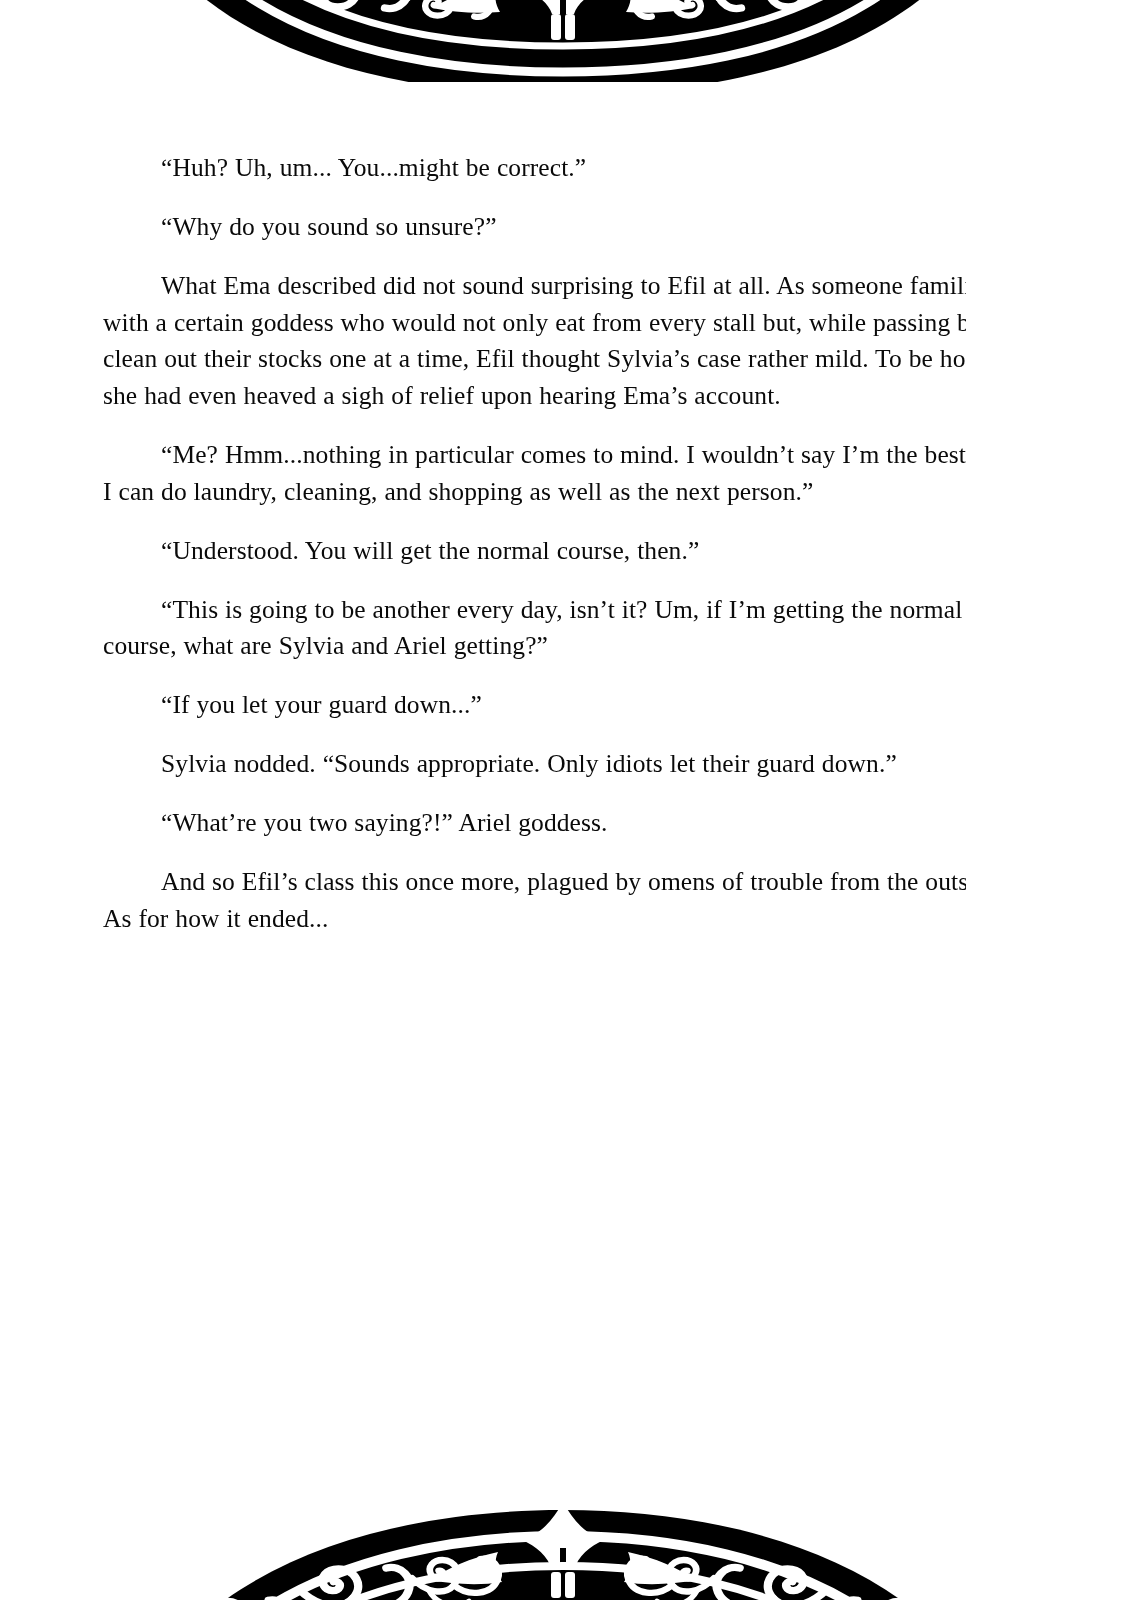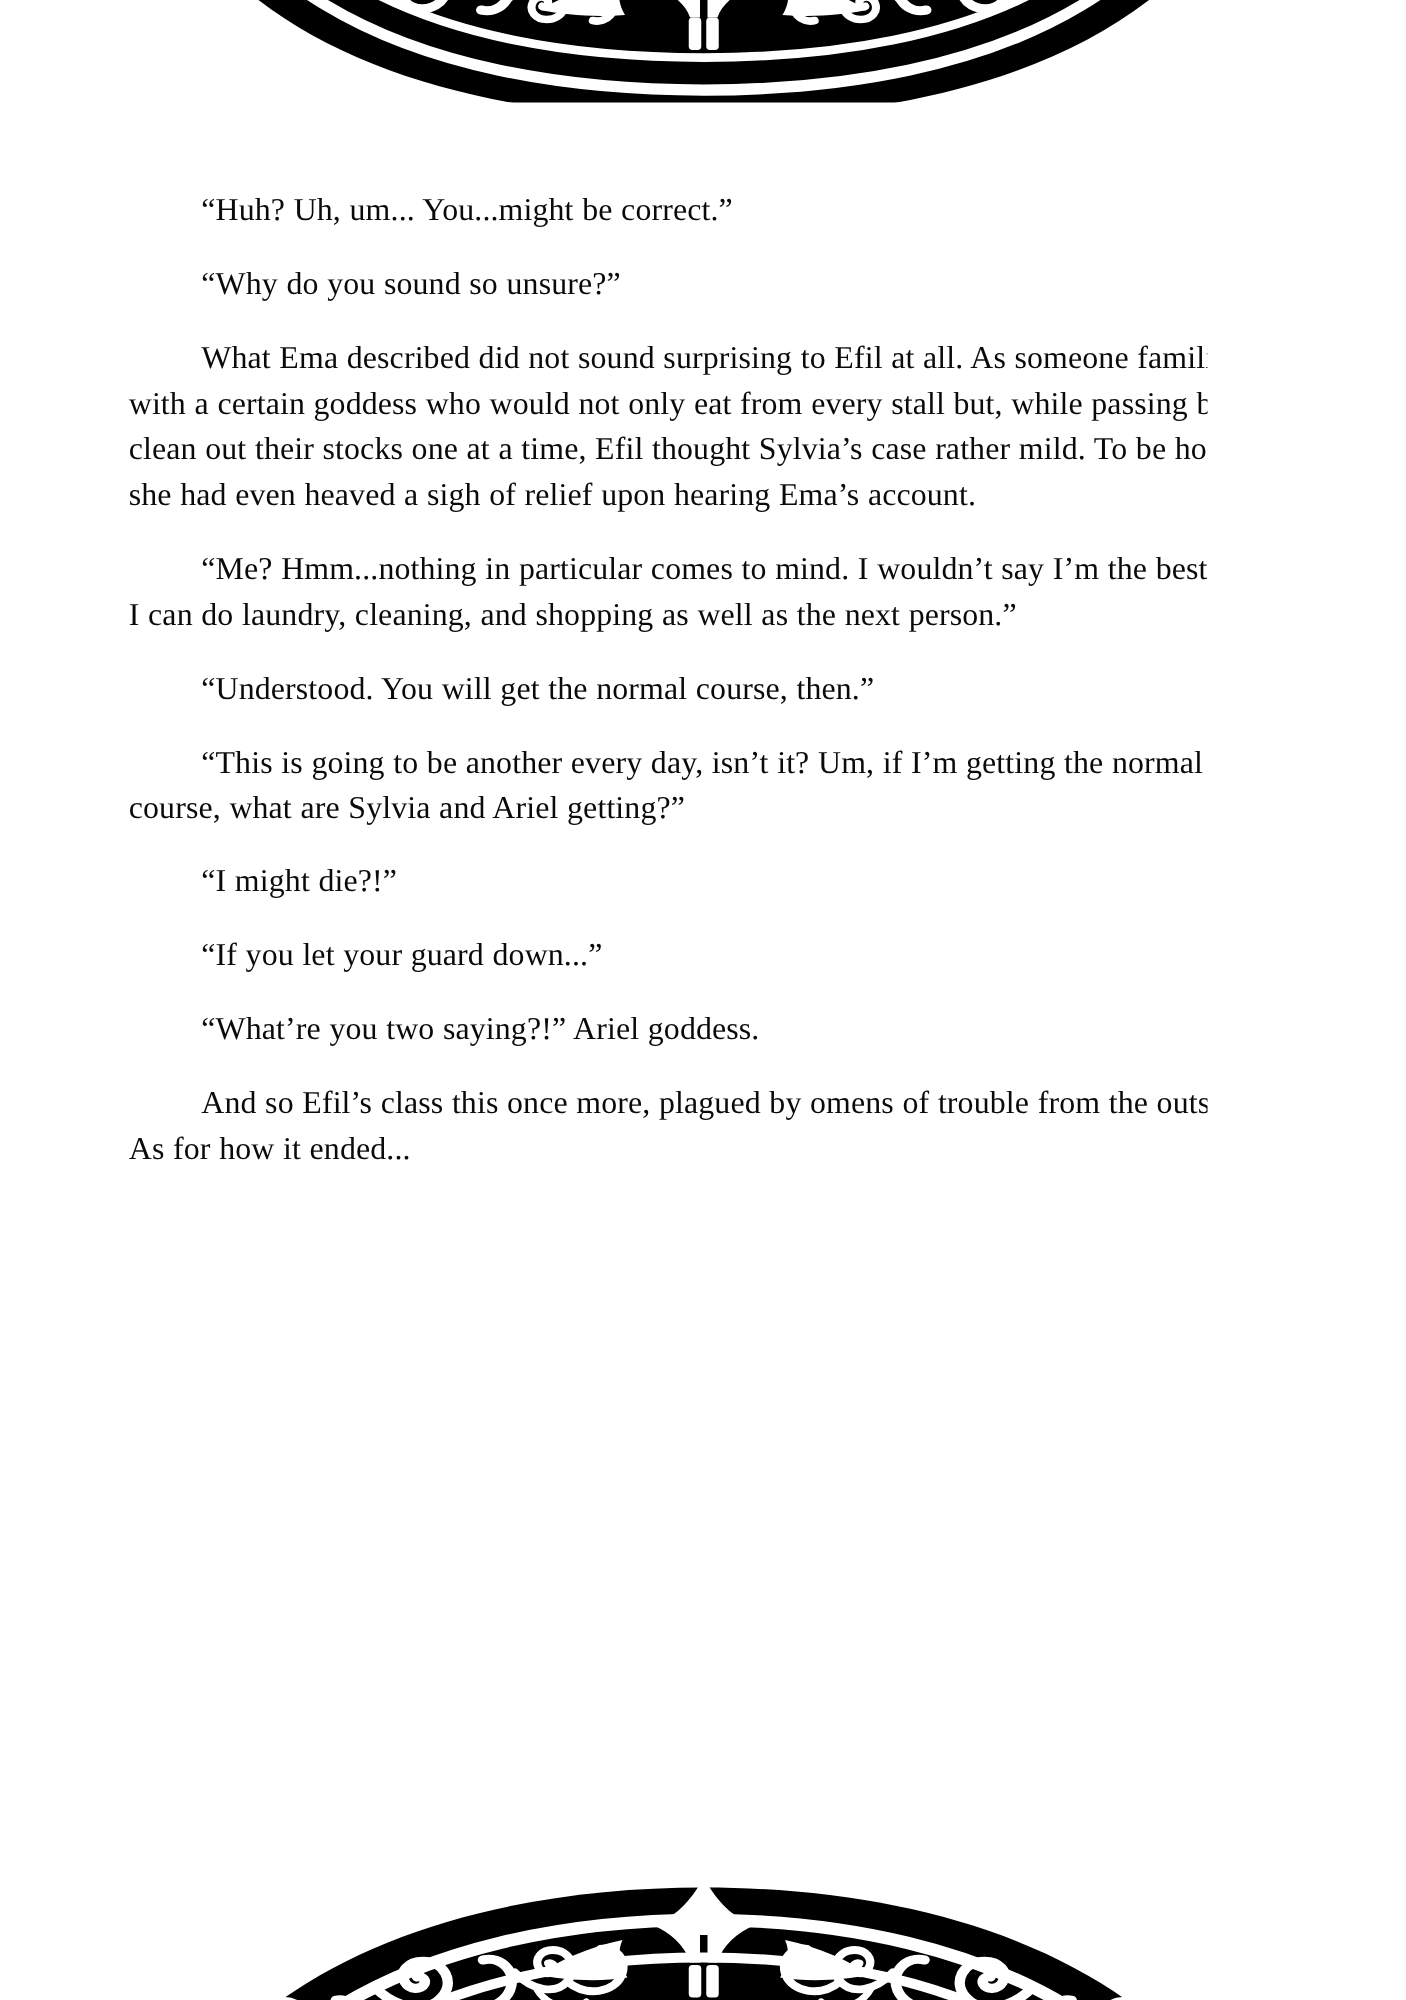--- a/index.html
+++ b/index.html
@@ -175,19 +175,19 @@
     </svg>
   </div>
 
   <div class="text-column">
     <p class="para">“Huh? Uh, um... You...might be correct.”</p>
     <p class="para">“Why do you sound so unsure?”</p>
     <p class="para">What Ema described did not sound surprising to Efil at all. As someone familiar with a certain goddess who would not only eat from every stall but, while passing by, clean out their stocks one at a time, Efil thought Sylvia’s case rather mild. To be honest, she had even heaved a sigh of relief upon hearing Ema’s account.</p>
     <p class="para">“Me? Hmm...nothing in particular comes to mind. I wouldn’t say I’m the best, but I can do laundry, cleaning, and shopping as well as the next person.”</p>
     <p class="para">“Understood. You will get the normal course, then.”</p>
     <p class="para">“This is going to be another every day, isn’t it? Um, if I’m getting the normal course, what are Sylvia and Ariel getting?”</p>
-    <p class="para">“I might die?!”</p>
     <p class="para">“If you let your guard down...”</p>
+    <p class="para">Sylvia nodded. “Sounds appropriate. Only idiots let their guard down.”</p>
     <p class="para">“What’re you two saying?!” Ariel goddess.</p>
     <p class="para">And so Efil’s class this once more, plagued by omens of trouble from the outset. As for how it ended...</p>
   </div>
 
 </div>
 
 </body></html>

